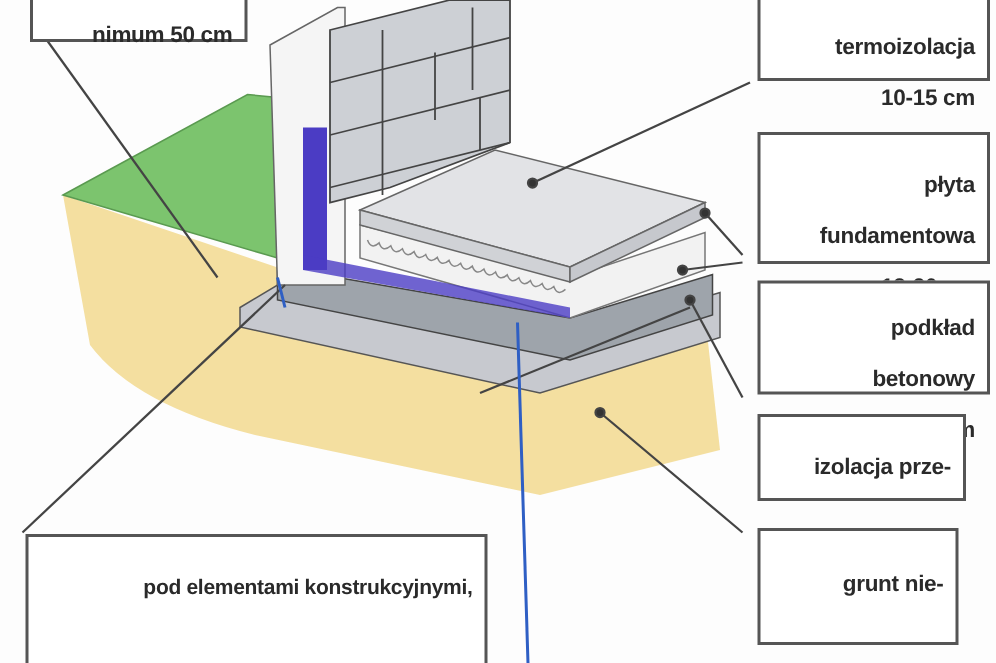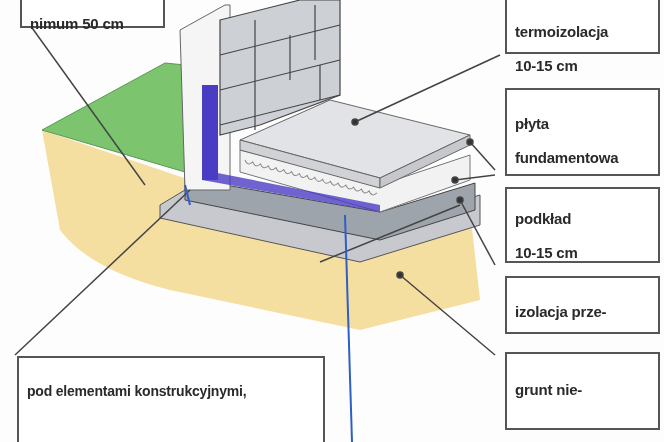--- a/index.html
+++ b/index.html
@@ -4,21 +4,21 @@
 <style>
   html, body { margin:0; padding:0; }
   body { width:664px; height:442px; position:relative; overflow:hidden; background:#fdfdfd; font-family:"Liberation Sans", sans-serif; }
   svg.diagram { position:absolute; left:0; top:0; }
   .label-box {
     position:absolute; background:#fff; border:2px solid #555; box-sizing:border-box;
     font-family:"Liberation Sans", sans-serif; font-weight:bold; color:#2a2a2a;
     font-size:15px; line-height:17px; padding:4px 8px; white-space:pre-line;
     letter-spacing:-0.2px;
   }
-  .label-box span { display:block; }
+  .label-box span { display:block;text-align:right; }
 </style>
 </head>
 <body>
 
 <svg class="diagram" width="664" height="442" viewBox="0 0 664 442">
 
   <path d="M42,130 L190,180 L380,250 L470,210 L480,300 L360,330 L170,290 Q90,270 60,230 Z" fill="#f4dfa0"></path>
 
   <path d="M42,130 L165,63 L185,65 L185,172 Z" fill="#7cc46e" stroke="#5a9a50" stroke-width="1"></path>
 
@@ -80,28 +80,29 @@
 </div>
 
 <div class="label-box" style="left:505px; top:88px; width:155px; height:88px; padding-top:8px;">
   <span>płyta</span>
   <span>fundamentowa</span>
   <span>18-30 cm</span>
 </div>
 
 <div class="label-box" style="left:505px; top:187px; width:155px; height:76px;">
   <span>podkład</span>
+  <span>betonowy</span>
   <span>10-15 cm</span>
 </div>
 
-<div class="label-box" style="left:505px; top:276px; width:155px; height:58px; padding-top:8px;">
+<div class="label-box" style="left:505px; top:276px; width:139px; height:58px; padding-top:8px;">
   <span>izolacja prze-</span>
 </div>
 
-<div class="label-box" style="left:505px; top:352px; width:155px; height:78px; padding-top:10px;">
+<div class="label-box" style="left:505px; top:352px; width:134px; height:78px; padding-top:10px;">
   <span>grunt nie-</span>
   
 </div>
 
 <div class="label-box" style="left:17px; top:356px; width:308px; height:100px; padding-top:8px; font-size:14px;">
   <span>pod elementami konstrukcyjnymi,</span>
   
   
 </div>
 

